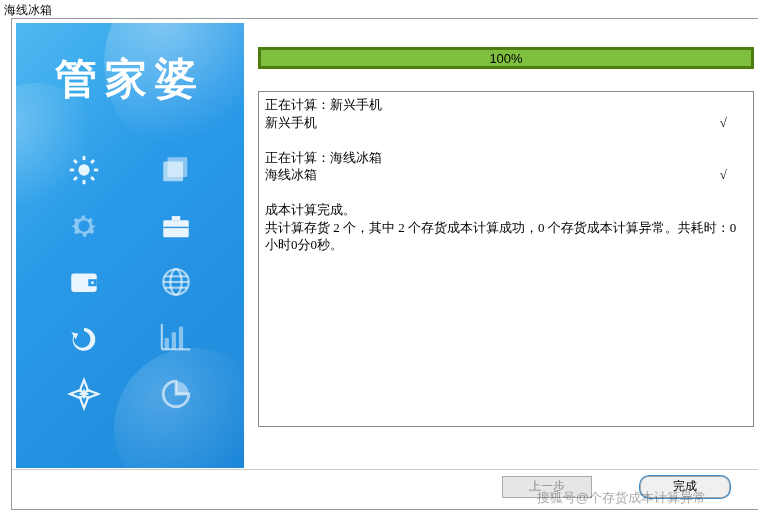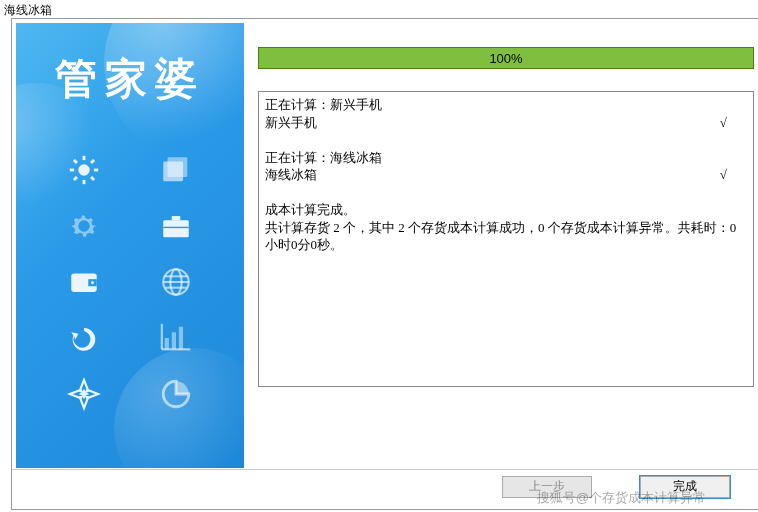--- a/index.html
+++ b/index.html
@@ -82,36 +82,36 @@
   .icon-grid .faded svg { fill: rgba(255,255,255,0.45); }
 
   .main {
     position: absolute;
     left: 238px;
     top: 4px;
     right: 4px;
     height: 445px;
   }
   .progress-wrap {
-    border: 1px solid #4d7c0f;
+    border: 3px solid #4d7c0f;
     background: #7fbf3f;
     margin-top: 24px;
     height: 22px;
     width: 496px;
     margin-left: 8px;
     display: flex;
     align-items: center;
     justify-content: center;
     color: #000;
     font-size: 13px;
   }
   .log-box {
     border: 1px solid #888;
     width: 496px;
-    height: 296px;
+    height: 336px;
     margin-left: 8px;
     margin-top: 22px;
     padding: 4px 6px;
     font-size: 13px;
     line-height: 1.35;
     color: #000;
     background: #fff;
     overflow: hidden;
     white-space: pre-wrap;
     font-family: SimSun, serif;
@@ -139,20 +139,21 @@
     background: #e6e6e6;
     color: #888;
     font-size: 12px;
     font-family: Liberation Mono, monospace;
     cursor: default;
   }
   .btn.active {
     color: #000;
     box-shadow: 0 0 0 1px #3a8ccc;
     background: #f0f0f0;
+    border-radius: 9px;
   }
   .watermark {
     position: absolute;
     bottom: 2px;
     right: 60px;
     color: rgba(0,0,0,0.35);
     font-size: 13px;
     pointer-events: none;
     z-index: 10;
   }

